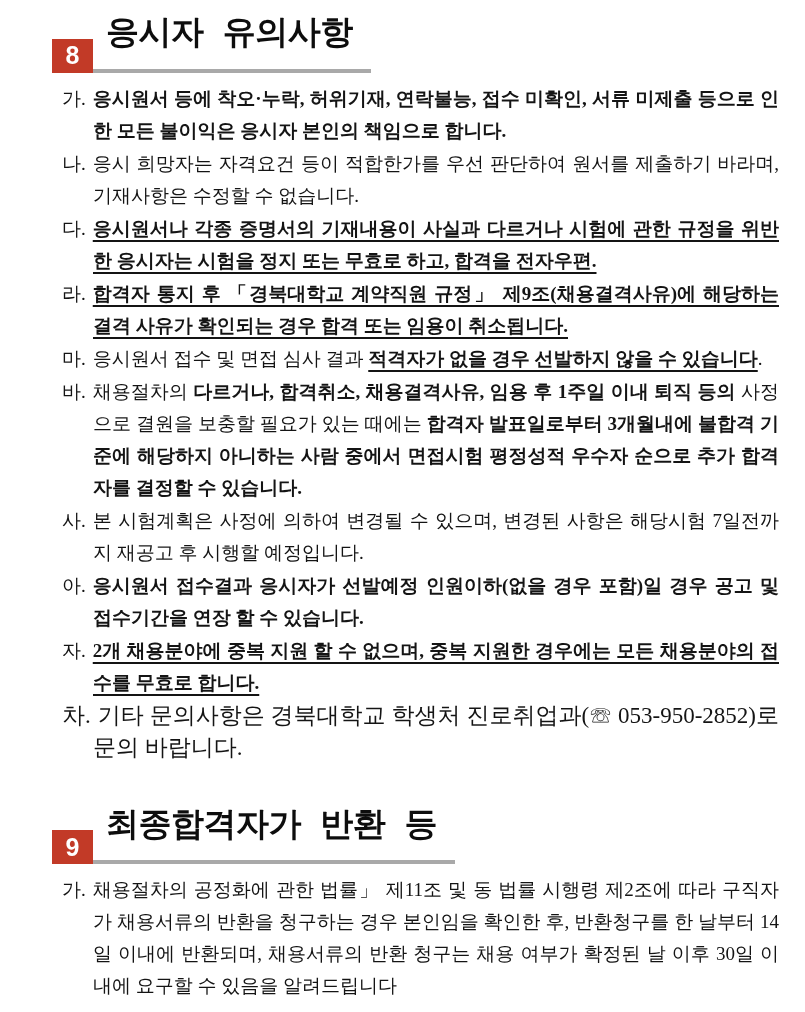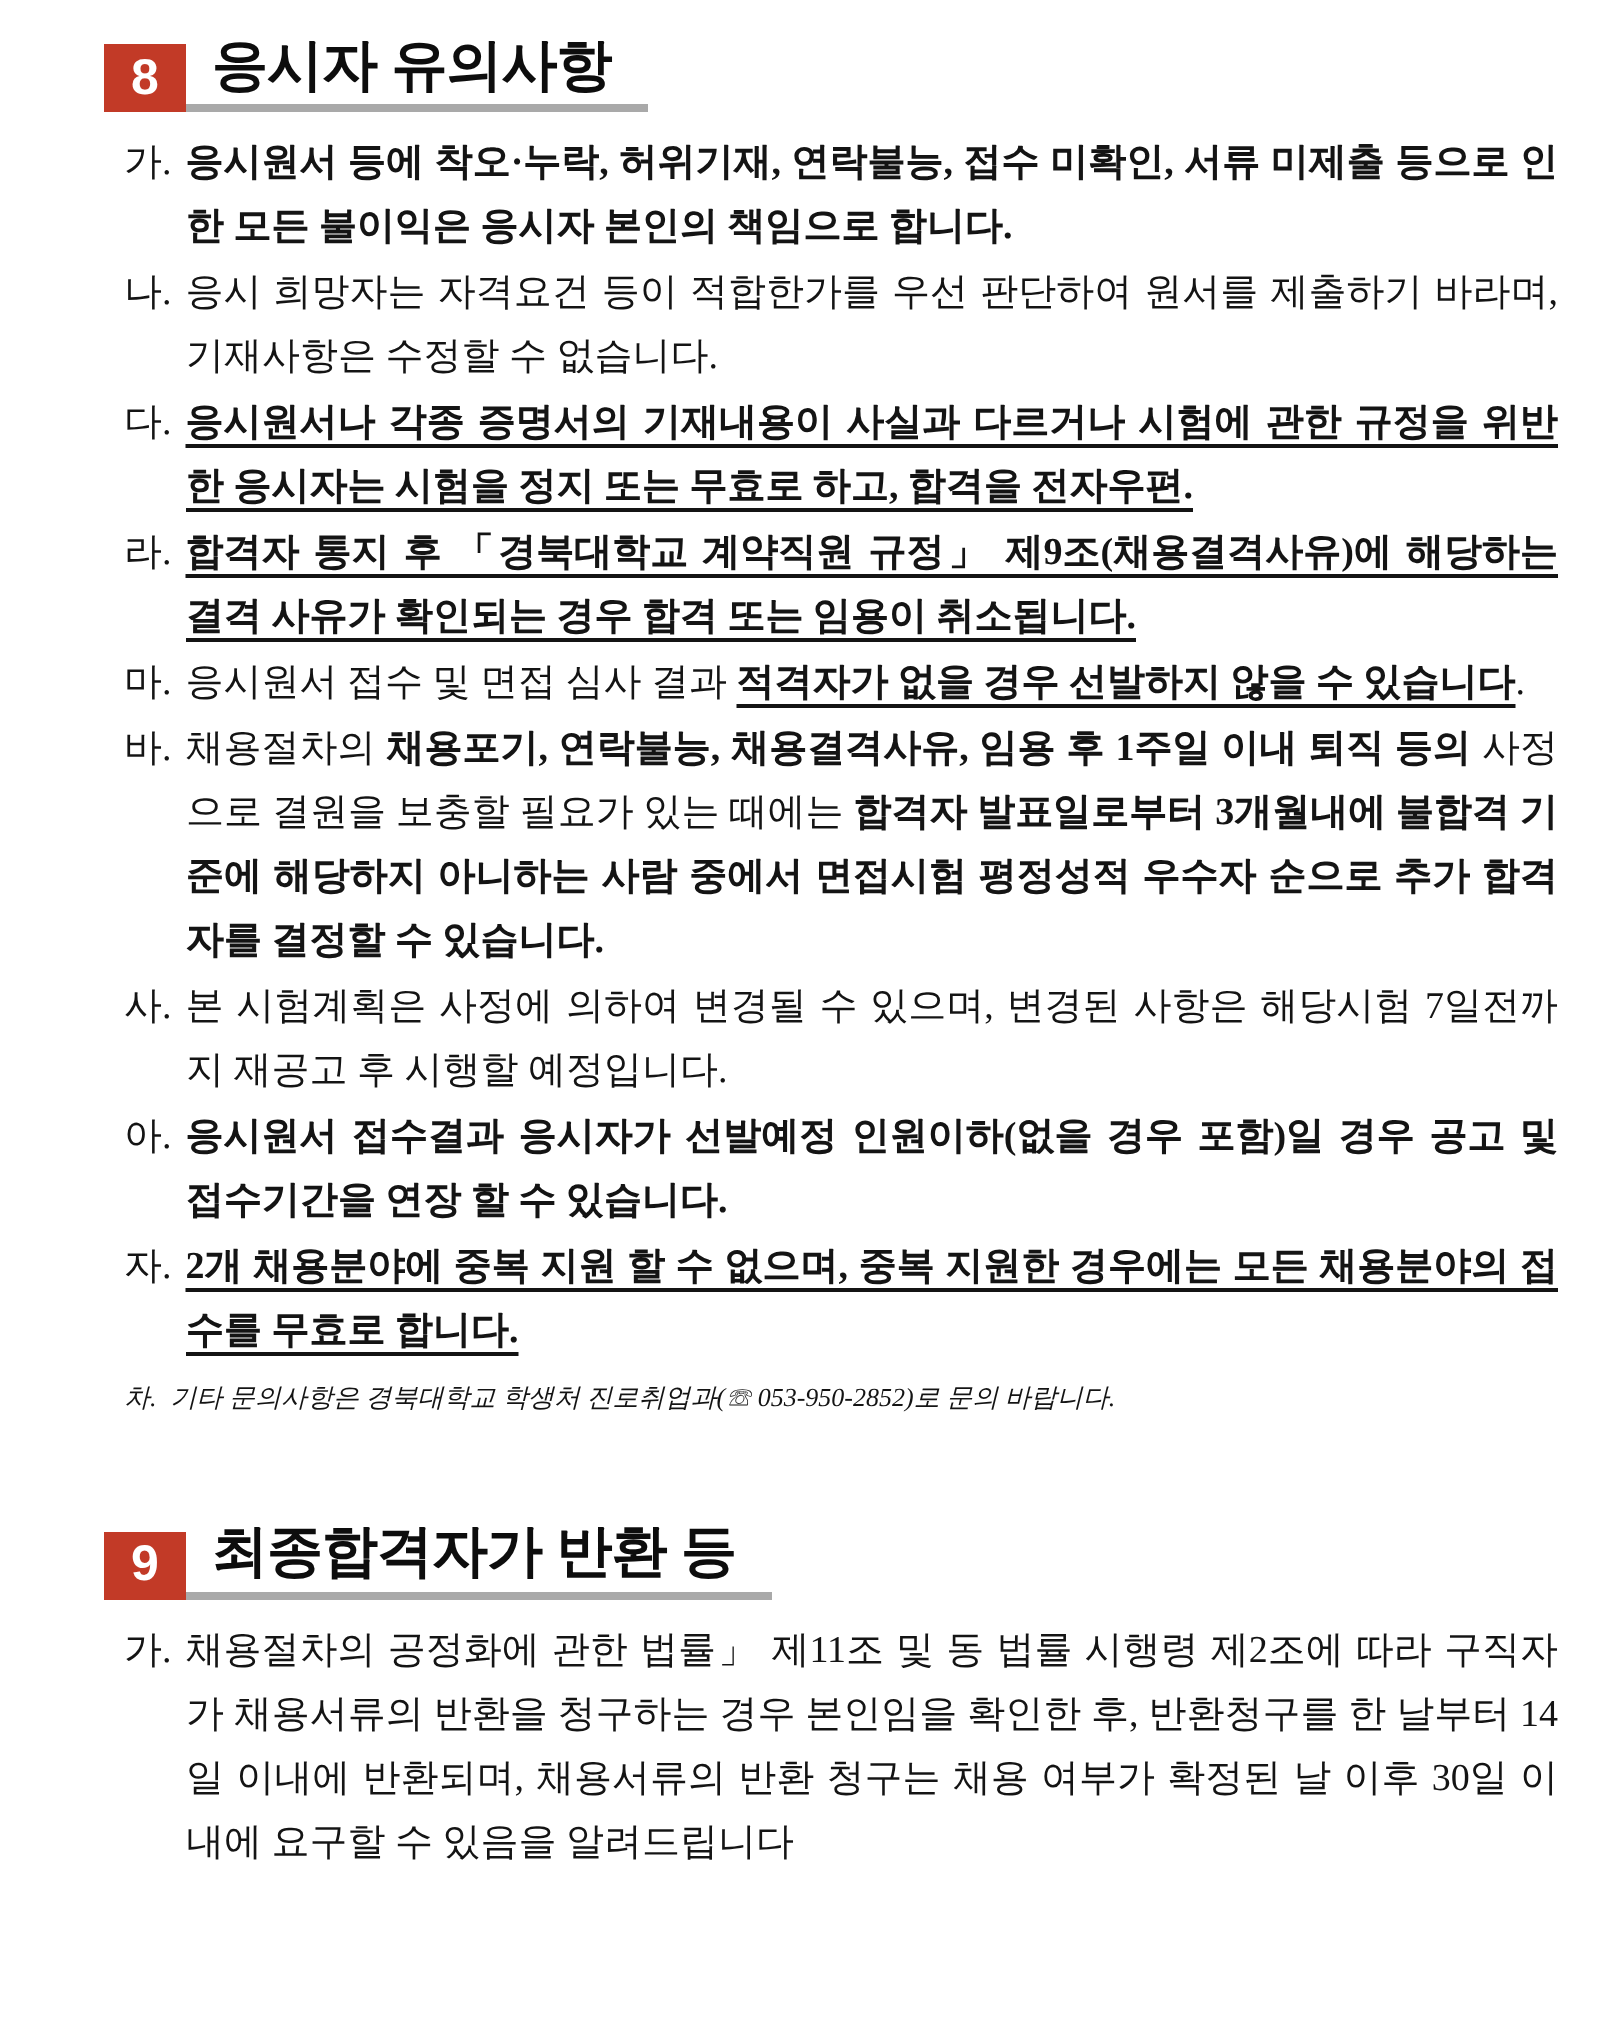--- a/index.html
+++ b/index.html
@@ -28,43 +28,43 @@
     color: #ffffff;
     display: flex;
     align-items: center;
     justify-content: center;
     font-family: "Liberation Sans", sans-serif;
     font-weight: 800;
     font-size: 25px;
     flex: 0 0 auto;
   }
   .sec-title {
-    font-family: Liberation Sans, sans-serif;
+    font-family: Liberation Mono, monospace;
     font-weight: 800;
-    font-size: 28px;
+    font-size: 33px;
     letter-spacing: -0.5px;
     line-height: 1.05;
     color: #0d0d0d;
-    padding: 0 18px 5px 13px;
+    padding: 0 18px 16px 13px;
     border-bottom: 4px solid #a9a9a9;
     margin-bottom: 0px;
     white-space: nowrap;
   }
 
   .sec-body { margin: 10px 26px 0 62px; }
   .item {
     font-size: 19px;
     line-height: 32px;
     text-align: justify;
     padding-left: 31px;
     text-indent: -31px;
     color: #141414;
     margin-bottom: 1px;
   }
-  .item.small { font-size: 13px; font-style: italic; }
+  .item.small { font-size: 23px; }
   .label { margin-right: 7px; }
   .b { font-weight: bold; }
   .u {
     text-decoration: underline;
     text-underline-offset: 5px;
     text-decoration-thickness: 1.6px;
   }
 </style>
 </head>
 <body>
@@ -75,21 +75,21 @@
     <div class="sec-header">
       <span class="num-box">8</span>
       <span class="sec-title">응시자 유의사항</span>
     </div>
     <div class="sec-body">
         <div class="item"><span class="label">가.</span><span class="b">응시원서 등에 착오·누락, 허위기재, 연락불능, 접수 미확인, 서류 미제출 등으로 인한 모든 불이익은 응시자 본인의 책임으로 합니다.</span></div>
         <div class="item"><span class="label">나.</span><span class="">응시 희망자는 자격요건 등이 적합한가를 우선 판단하여 원서를 제출하기 바라며, 기재사항은 수정할 수 없습니다.</span></div>
         <div class="item"><span class="label">다.</span><span class="b u">응시원서나 각종 증명서의 기재내용이 사실과 다르거나 시험에 관한 규정을 위반한 응시자는 시험을 정지 또는 무효로 하고, 합격을 전자우편.</span></div>
         <div class="item"><span class="label">라.</span><span class="b u">합격자 통지 후 「경북대학교 계약직원 규정」 제9조(채용결격사유)에 해당하는 결격 사유가 확인되는 경우 합격 또는 임용이 취소됩니다.</span></div>
         <div class="item"><span class="label">마.</span><span class="">응시원서 접수 및 면접 심사 결과 </span><span class="b u">적격자가 없을 경우 선발하지 않을 수 있습니다</span><span class="">.</span></div>
-        <div class="item"><span class="label">바.</span><span class="">채용절차의 </span><span class="b">채용포기, 연락불능, 채용결격사유, 임용 후 1주일 이내 퇴직 등의</span><span class=""> 사정으로 결원을 보충할 필요가 있는 때에는 </span><span class="b">합격자 발표일로부터 3개월내에 불합격 기준에 해당하지 아니하는 사람 중에서 면접시험 평정성적 우수자 순으로 추가 합격자를 결정할 수 있습니다.</span></div>
+        <div class="item"><span class="label">바.</span><span class="">채용절차의 </span><span class="b">다르거나, 합격취소, 채용결격사유, 임용 후 1주일 이내 퇴직 등의</span><span class=""> 사정으로 결원을 보충할 필요가 있는 때에는 </span><span class="b">합격자 발표일로부터 3개월내에 불합격 기준에 해당하지 아니하는 사람 중에서 면접시험 평정성적 우수자 순으로 추가 합격자를 결정할 수 있습니다.</span></div>
         <div class="item"><span class="label">사.</span><span class="">본 시험계획은 사정에 의하여 변경될 수 있으며, 변경된 사항은 해당시험 7일전까지 재공고 후 시행할 예정입니다.</span></div>
         <div class="item"><span class="label">아.</span><span class="b">응시원서 접수결과 응시자가 선발예정 인원이하(없을 경우 포함)일 경우 공고 및 접수기간을 연장 할 수 있습니다.</span></div>
         <div class="item"><span class="label">자.</span><span class="b u">2개 채용분야에 중복 지원 할 수 없으며, 중복 지원한 경우에는 모든 채용분야의 접수를 무효로 합니다.</span></div>
         <div class="item small"><span class="label">차.</span><span class="">기타 문의사항은 경북대학교 학생처 진로취업과(☏ 053-950-2852)로 문의 바랍니다.</span></div>
       </div>
   </section>
 
   <section class="sec sec-9">
     <div class="sec-header">
       <span class="num-box">9</span>

